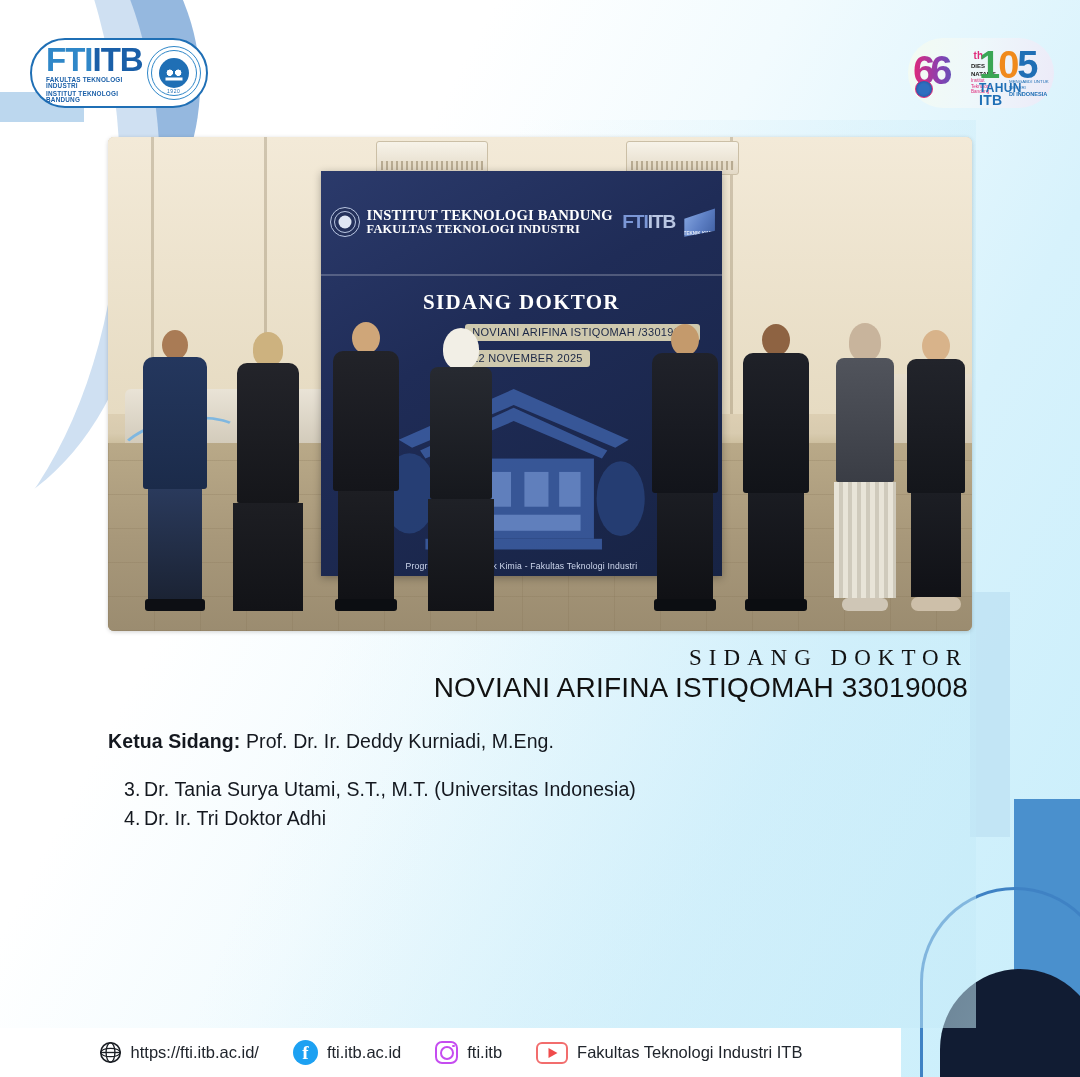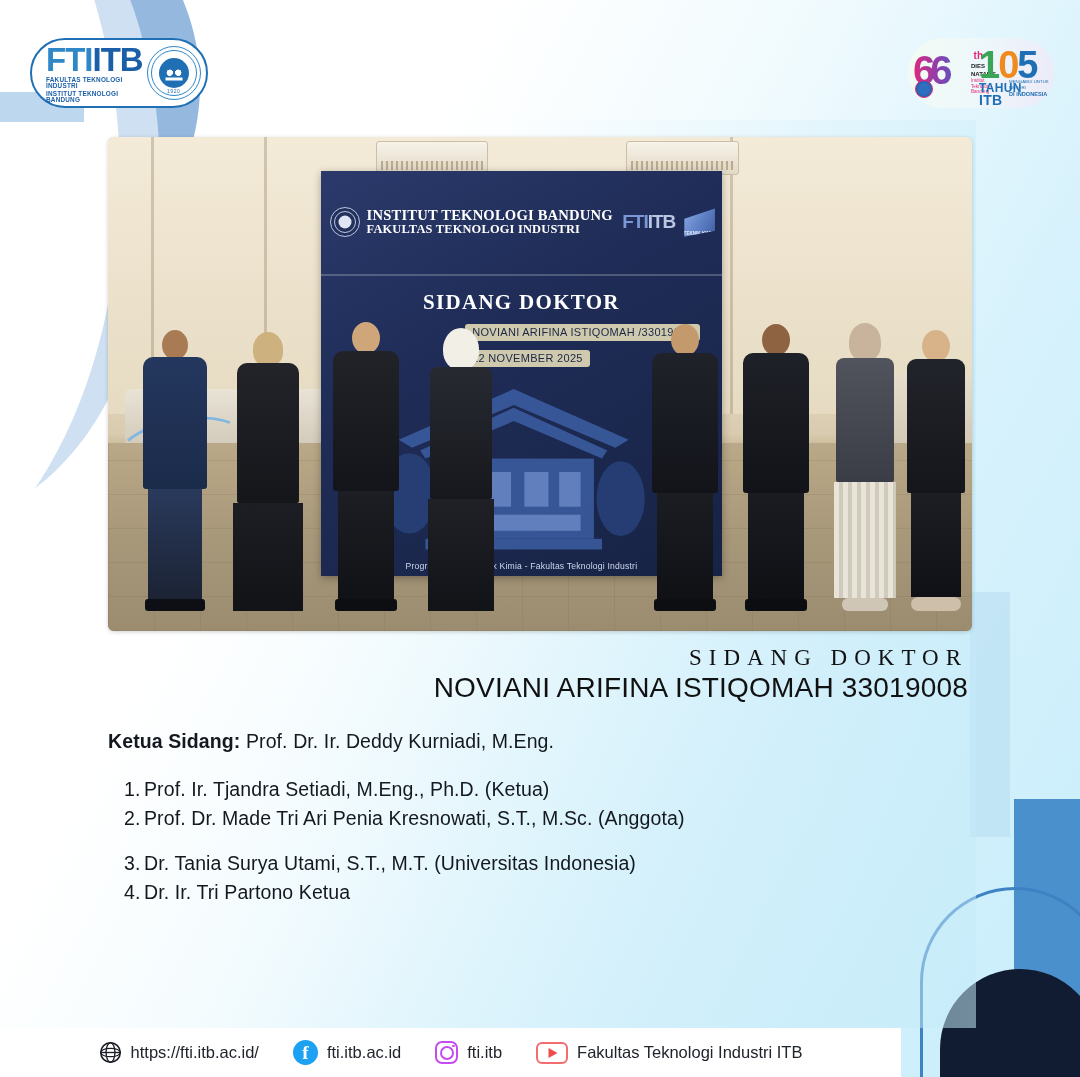--- a/index.html
+++ b/index.html
@@ -596,30 +596,26 @@
   <div class="kicker">SIDANG DOKTOR</div>
   <div class="main-name">NOVIANI ARIFINA ISTIQOMAH 33019008</div>
 
   <div class="body-wrap">
     <div class="line-chair">
       <b>Ketua Sidang:</b>
       <span>Prof. Dr. Ir. Deddy Kurniadi, M.Eng.</span>
     </div>
 
     <div class="blk">
-      <ol>
-        <li><span class="num">1.</span><span>Prof. Ir. Tjandra Setiadi, M.Eng., Ph.D. (Ketua)</span></li>
-        <li><span class="num">2.</span><span>Prof. Dr. Made Tri Ari Penia Kresnowati, S.T., M.Sc. (Anggota)</span></li>
-      </ol>
     </div>
 
     <div class="blk">
       <ol>
         <li><span class="num">3.</span><span>Dr. Tania Surya Utami, S.T., M.T. (Universitas Indonesia)</span></li>
-        <li><span class="num">4.</span><span>Dr. Ir. Tri Partono Ketua</span></li>
+        <li><span class="num">4.</span><span>Dr. Ir. Tri Doktor Adhi</span></li>
       </ol>
     </div>
   </div>
 
   <div class="footer">
     <div class="f-item">
       <svg class="ico ico-globe" viewBox="0 0 24 24">
         <circle cx="12" cy="12" r="10.2" fill="none" stroke="#1b1f25" stroke-width="1.6"></circle>
         <ellipse cx="12" cy="12" rx="4.6" ry="10.2" fill="none" stroke="#1b1f25" stroke-width="1.4"></ellipse>
         <line x1="1.8" y1="12" x2="22.2" y2="12" stroke="#1b1f25" stroke-width="1.4"></line>

